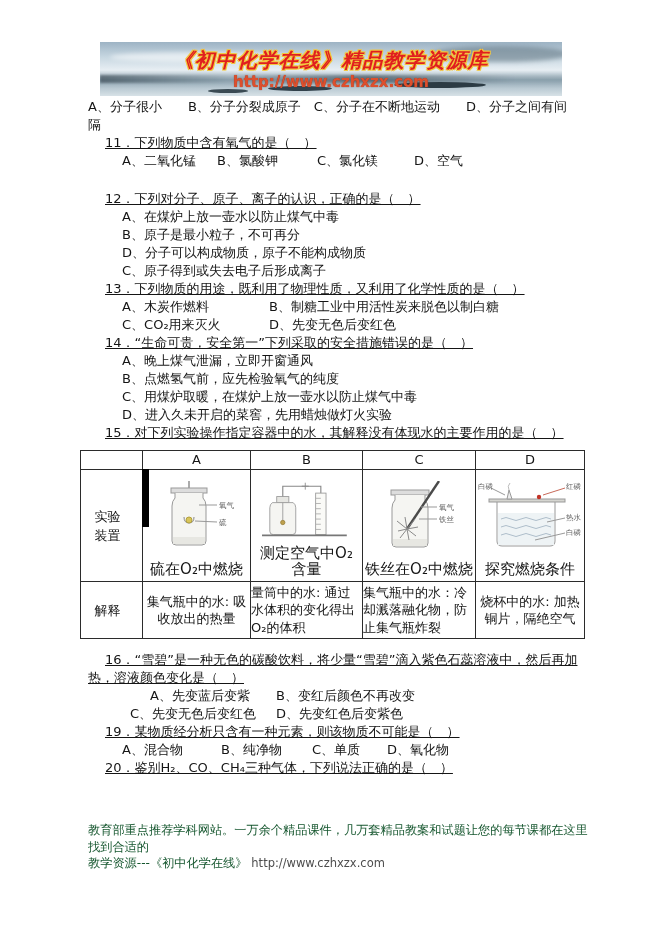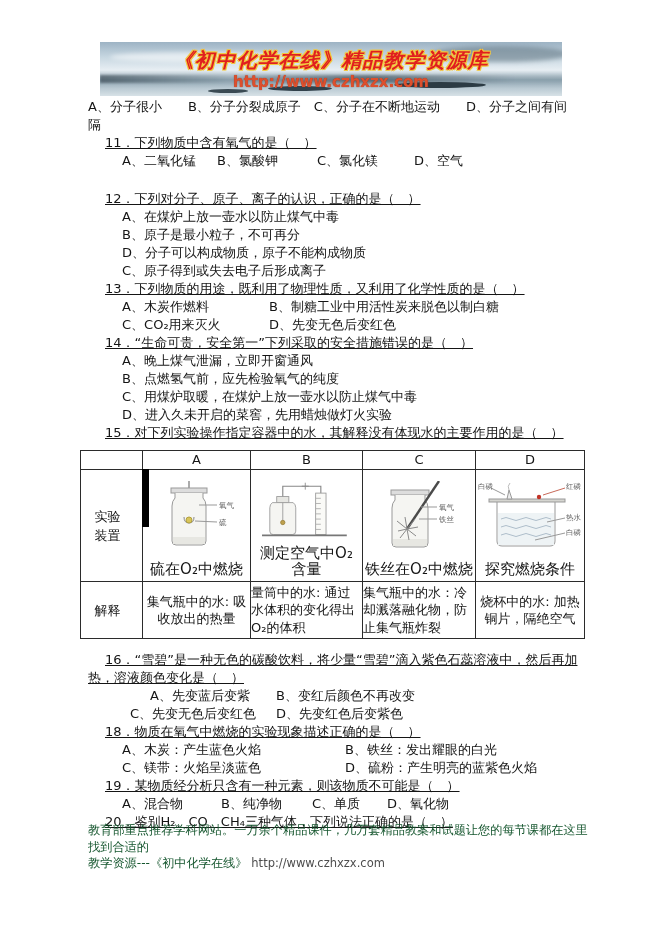--- a/index.html
+++ b/index.html
@@ -256,29 +256,20 @@
       <p class="stem">16．“雪碧”是一种无色的碳酸饮料，将少量“雪碧”滴入紫色石蕊溶液中，然后再加热，溶液颜色变化是（　）</p>
       <div class="optrow g2c">
         <span class="pad20">A、先变蓝后变紫</span>
         <span>B、变红后颜色不再改变</span>
         <span>C、先变无色后变红色</span>
         <span>D、先变红色后变紫色</span>
       </div>
     </div>
 
 
-    <div>
-      <p class="stem">18．物质在氧气中燃烧的实验现象描述正确的是（　）</p>
-      <div class="optrow g2b">
-        <span>A、木炭：产生蓝色火焰</span>
-        <span>B、铁丝：发出耀眼的白光</span>
-        <span>C、镁带：火焰呈淡蓝色</span>
-        <span>D、硫粉：产生明亮的蓝紫色火焰</span>
-      </div>
-    </div>
 
     <div>
       <p class="stem">19．某物质经分析只含有一种元素，则该物质不可能是（　）</p>
       <div class="optrow g4c">
         <span>A、混合物</span>
         <span>B、纯净物</span>
         <span>C、单质</span>
         <span>D、氧化物</span>
       </div>
     </div>

